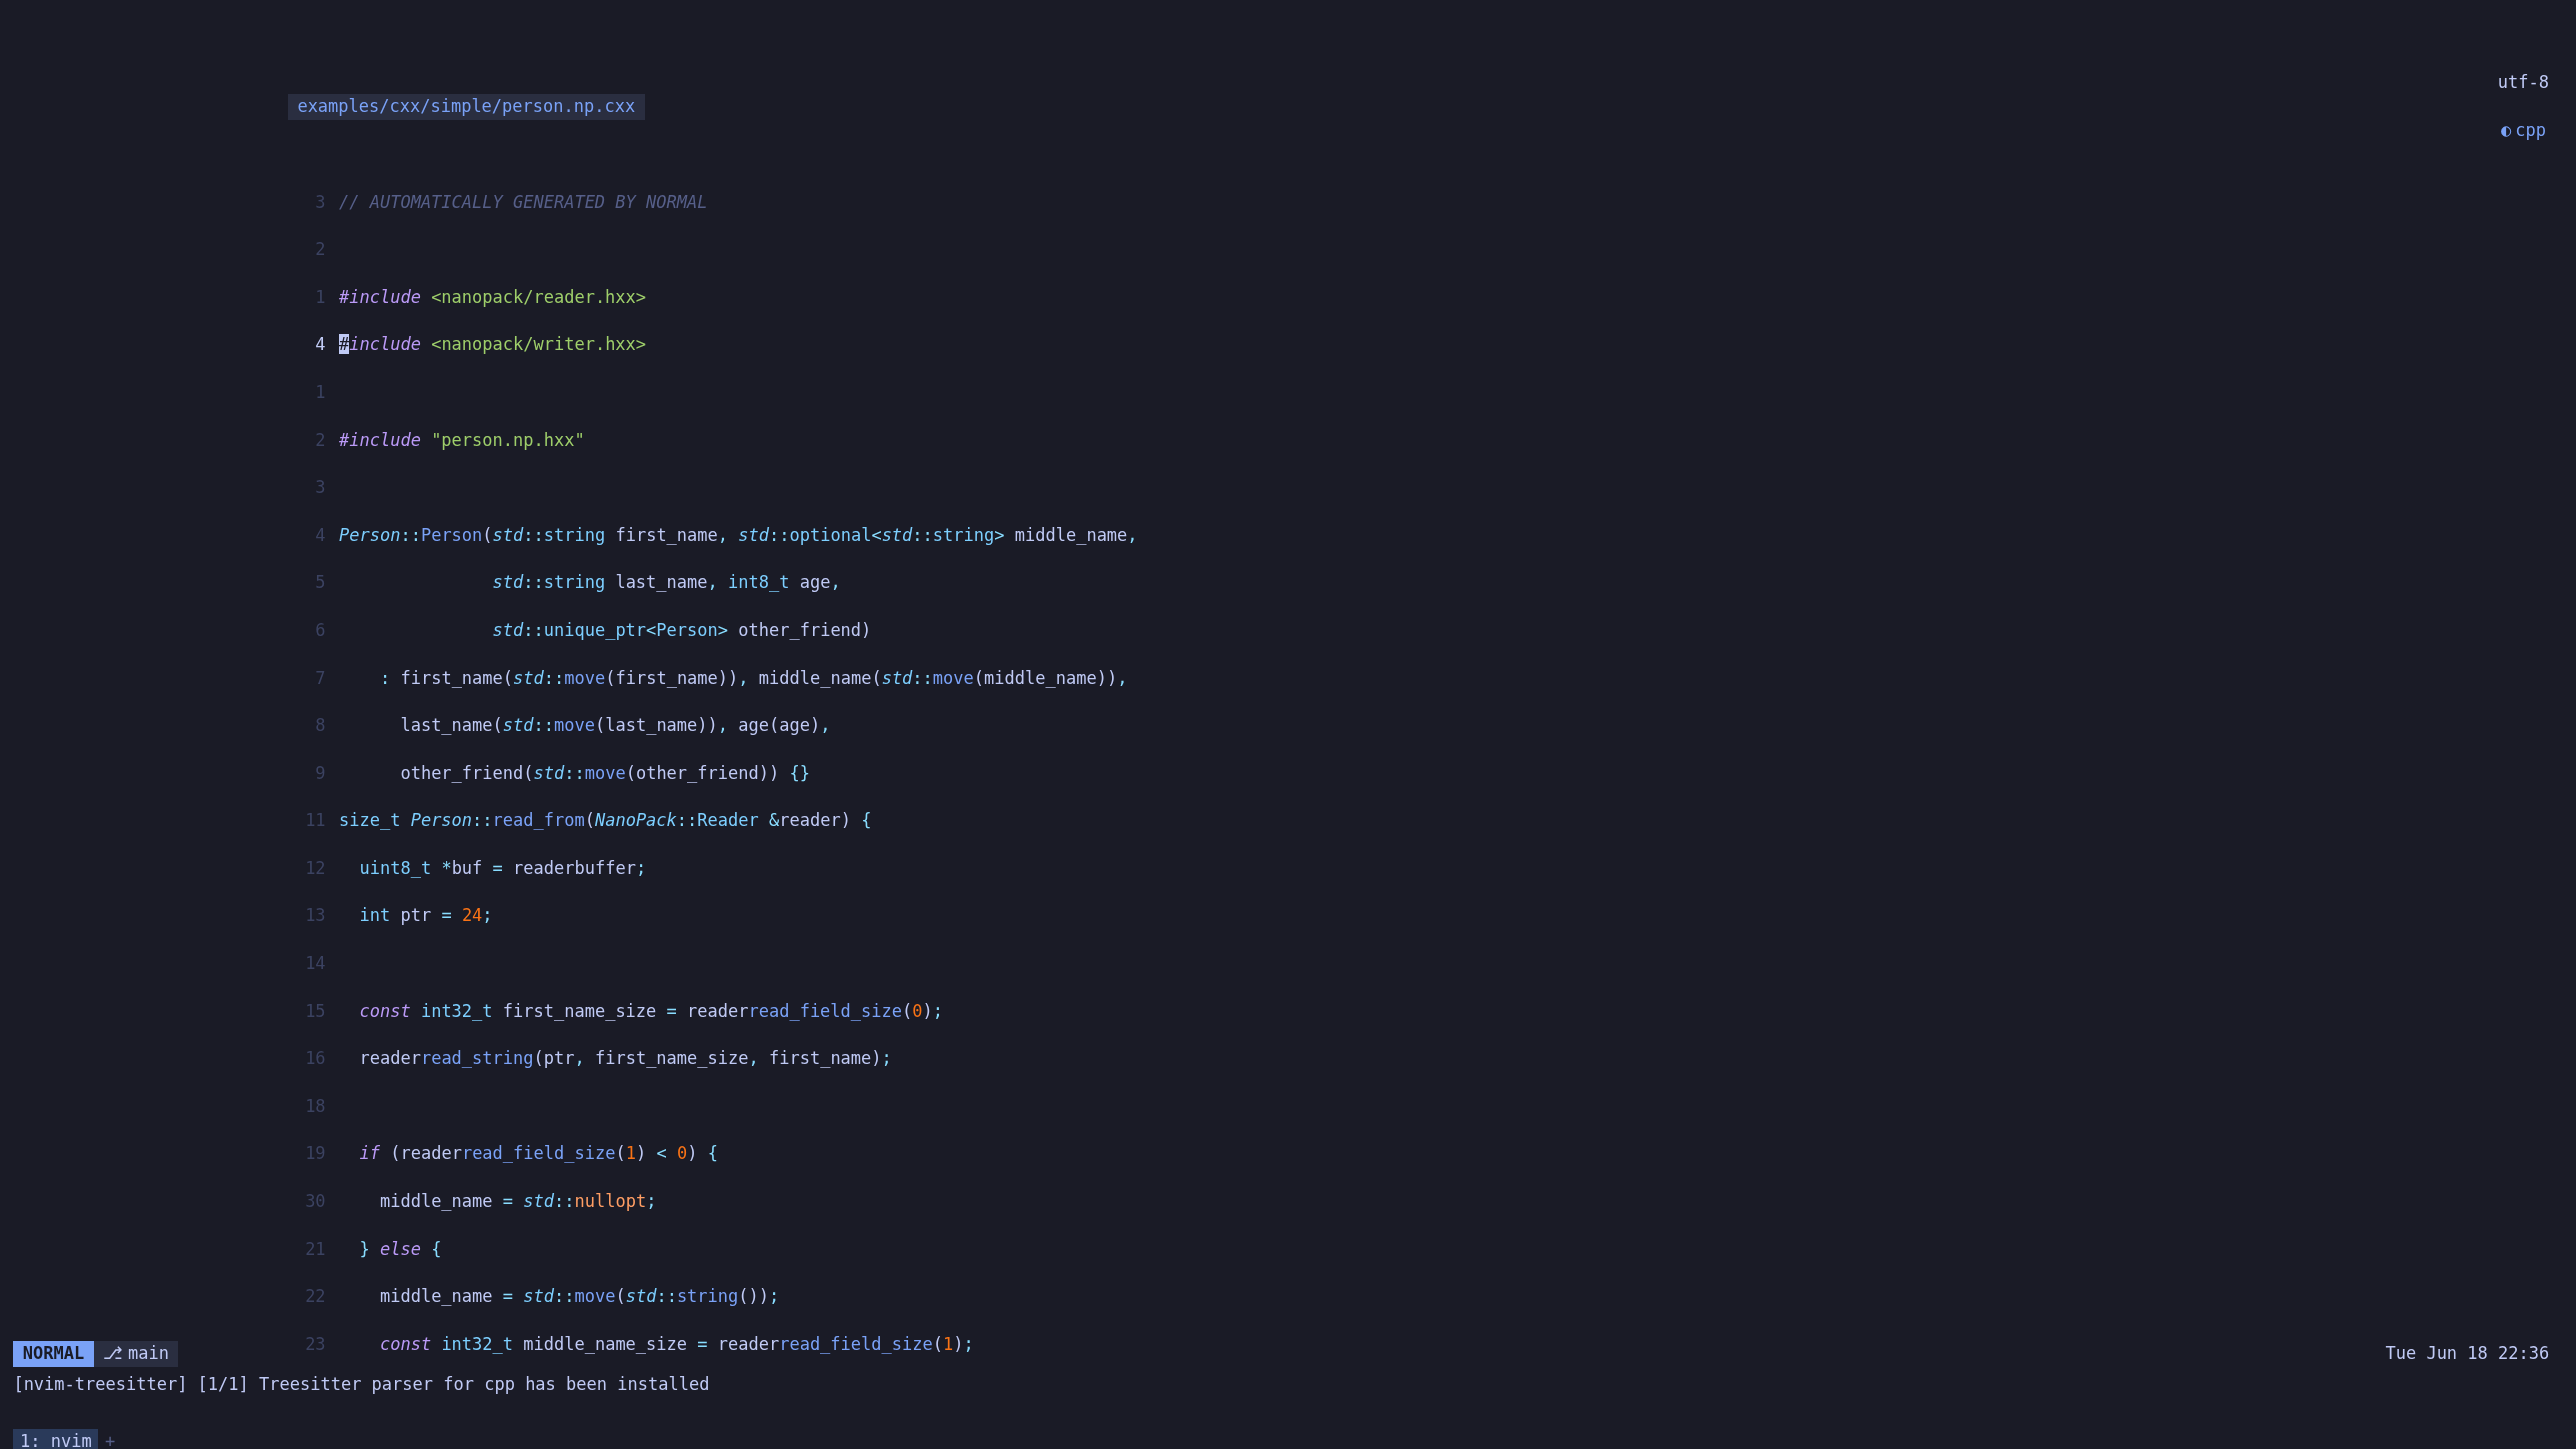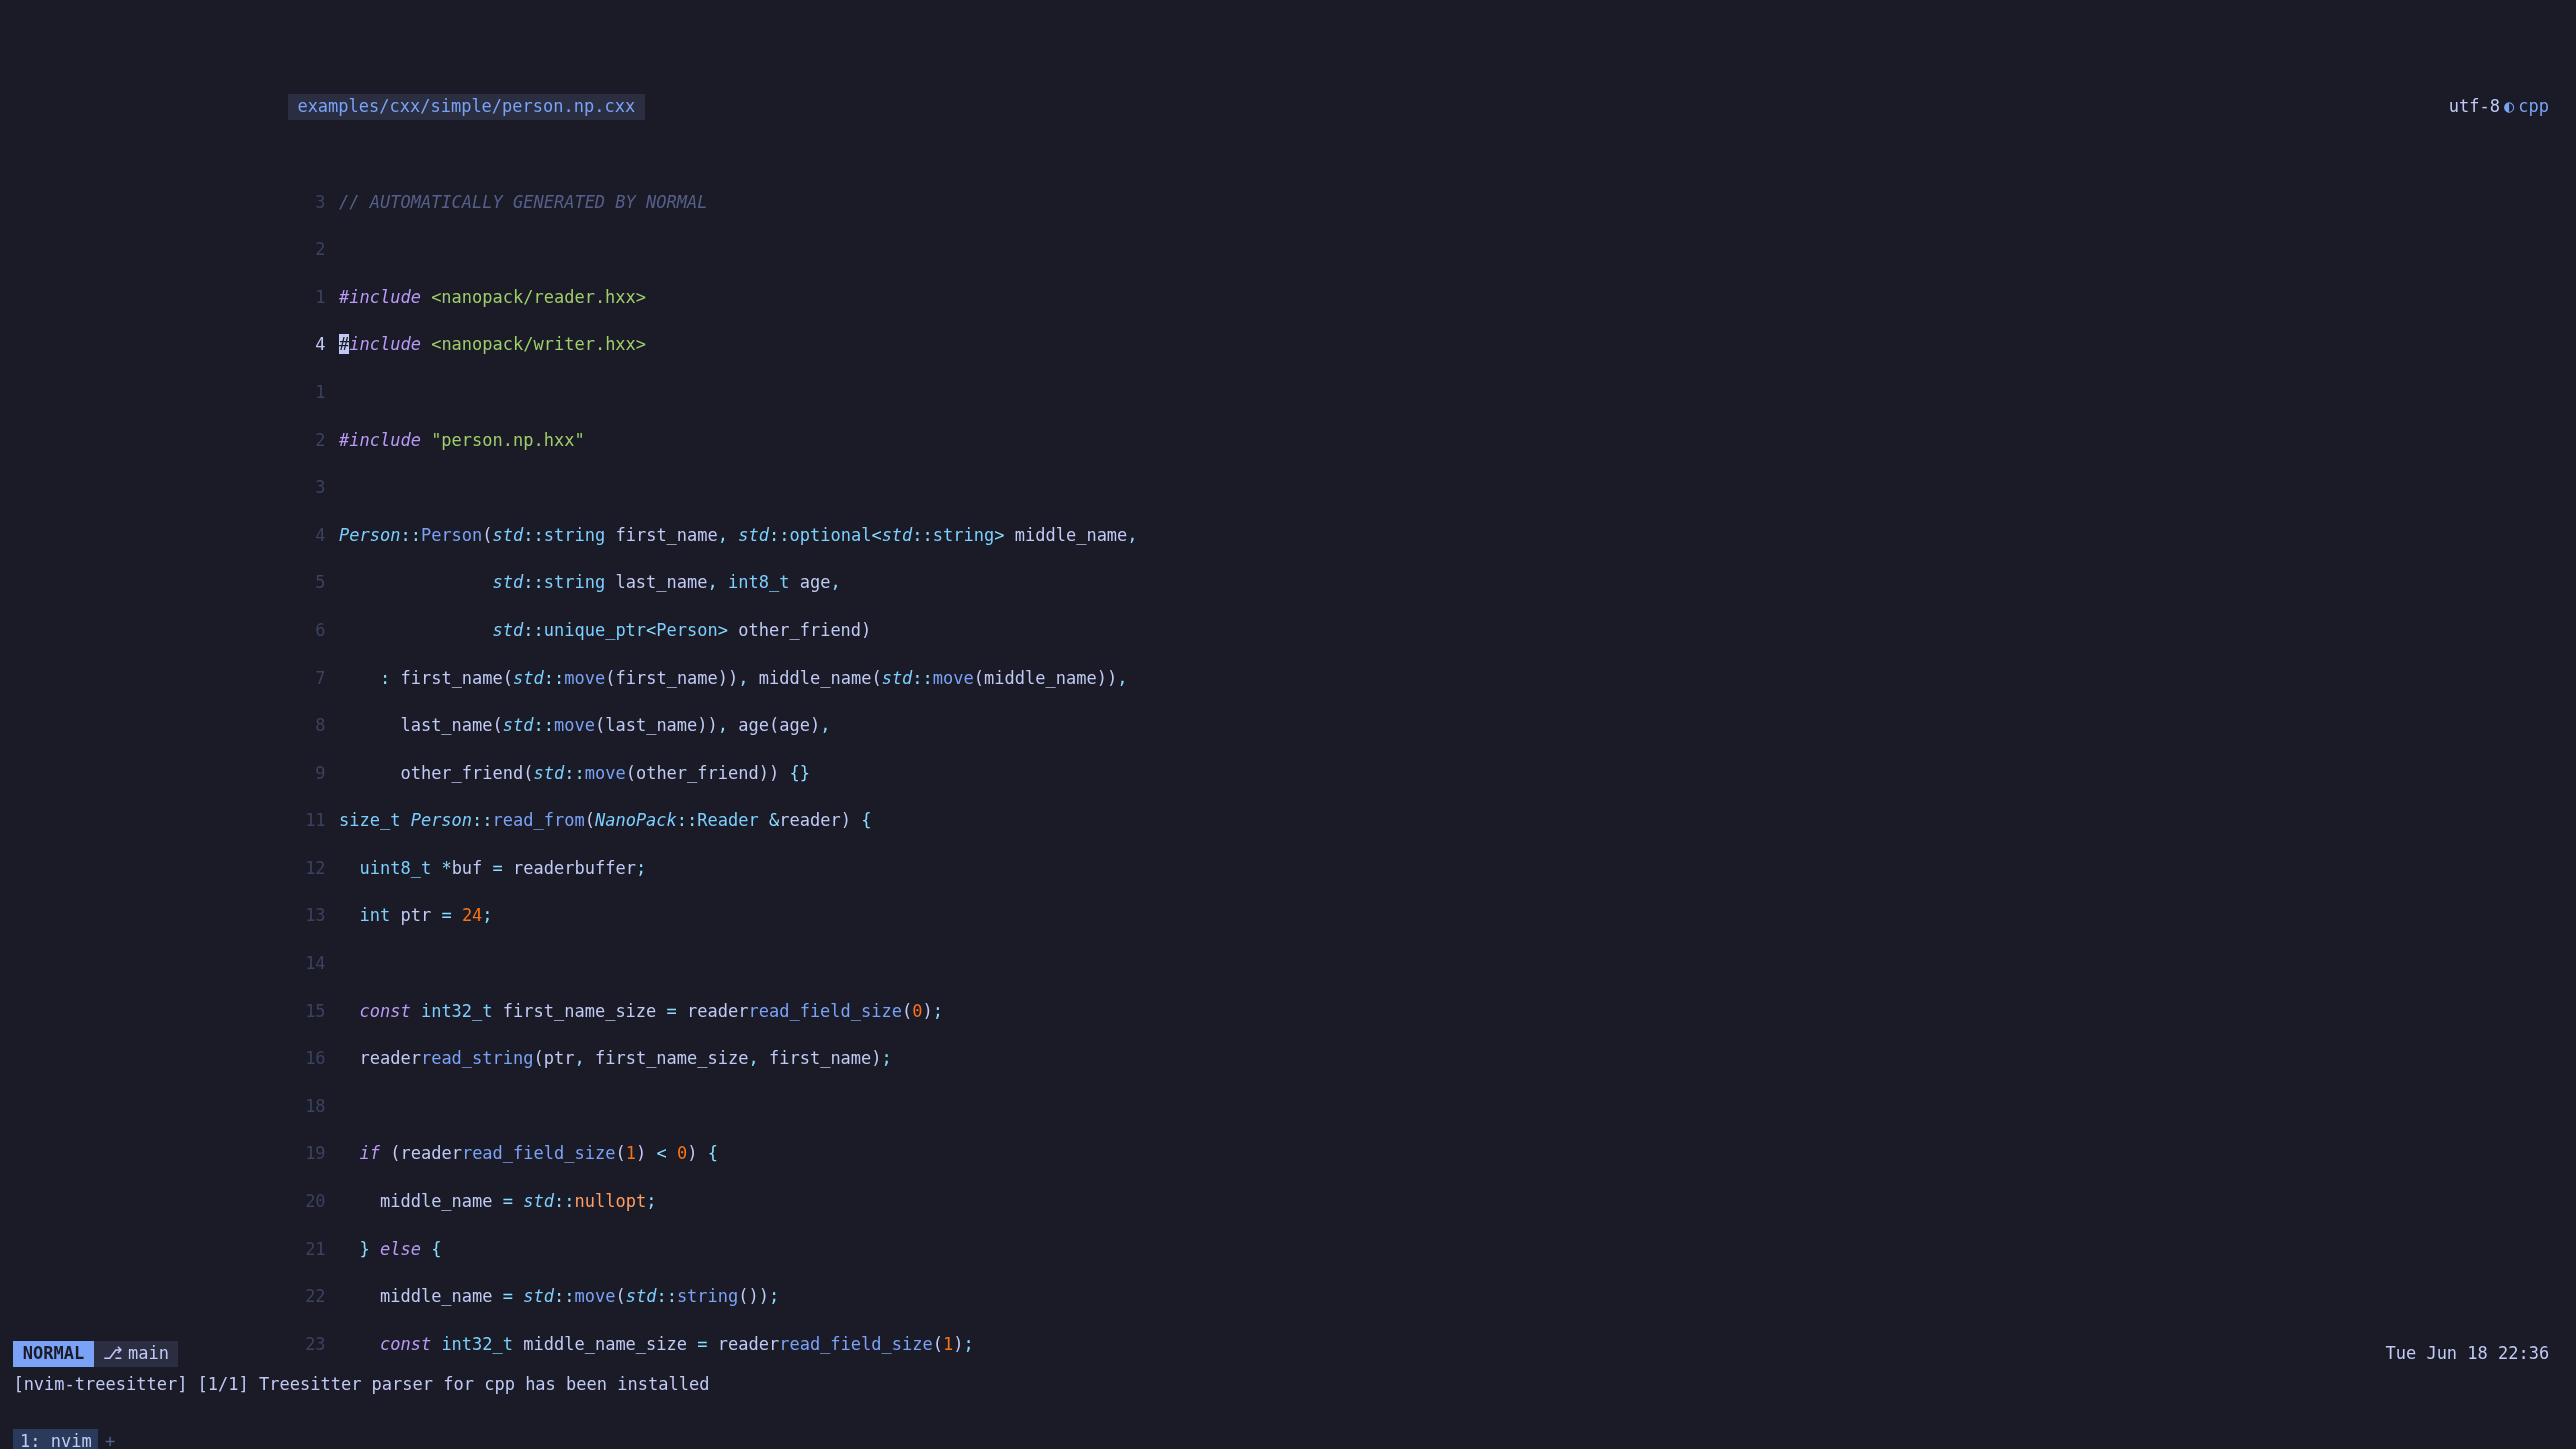--- a/index.html
+++ b/index.html
@@ -23,21 +23,22 @@
 .tab-active {
   background: #2a2e40;
   color: #7aa2f7;
   padding: 1.3px 9.4px;
 }
 .tab-right {
   margin-left: auto;
   display: flex;
   align-items: center;
   padding-right: 27px;
-  gap: 4px;
+  gap: 24px;
+  flex-direction: column;
 }
 .encoding { color: #c0caf5; }
 .filetype { color: #7aa2f7; }
 .filetype-icon { color: #7aa2f7; margin-right: 4px; }
 .editor {
   padding-left: 288px;
 }
 .line { display: flex; }
 .gutter {
   width: 51px;
@@ -142,21 +143,21 @@
 <div class="line"><span class="gutter">8</span><span class="code"><span>      </span><span class="c-field">last_name</span><span class="c-paren">(</span><span class="c-type">std</span><span class="c-punct">::</span><span class="c-func">move</span><span class="c-paren">(</span><span class="c-ident">last_name</span><span class="c-paren">))</span><span class="c-punct">, </span><span class="c-field">age</span><span class="c-paren">(</span><span class="c-ident">age</span><span class="c-paren">)</span><span class="c-punct">,</span></span></div>
 <div class="line"><span class="gutter">9</span><span class="code"><span>      </span><span class="c-field">other_friend</span><span class="c-paren">(</span><span class="c-type">std</span><span class="c-punct">::</span><span class="c-func">move</span><span class="c-paren">(</span><span class="c-ident">other_friend</span><span class="c-paren">))</span><span> </span><span class="c-punct">{}</span></span></div>
 <div class="line"><span class="gutter">11</span><span class="code"><span class="c-typename">size_t </span><span class="c-type">Person</span><span class="c-punct">::</span><span class="c-func">read_from</span><span class="c-paren">(</span><span class="c-type">NanoPack</span><span class="c-punct">::</span><span class="c-typename">Reader </span><span class="c-op">&amp;</span><span class="c-ident">reader</span><span class="c-paren">)</span><span> </span><span class="c-punct">{</span></span></div>
 <div class="line"><span class="gutter">12</span><span class="code"><span>  </span><span class="c-typename">uint8_t </span><span class="c-op">*</span><span class="c-ident">buf</span><span class="c-op"> = </span><span class="c-ident">reader</span><span class="c-punct"></span><span class="c-field">buffer</span><span class="c-punct">;</span></span></div>
 <div class="line"><span class="gutter">13</span><span class="code"><span>  </span><span class="c-typename">int </span><span class="c-ident">ptr</span><span class="c-op"> = </span><span class="c-number">24</span><span class="c-punct">;</span></span></div>
 <div class="line"><span class="gutter">14</span><span class="code"></span></div>
 <div class="line"><span class="gutter">15</span><span class="code"><span>  </span><span class="c-keyword">const </span><span class="c-typename">int32_t </span><span class="c-ident">first_name_size</span><span class="c-op"> = </span><span class="c-ident">reader</span><span class="c-punct"></span><span class="c-func">read_field_size</span><span class="c-paren">(</span><span class="c-number">0</span><span class="c-paren">)</span><span class="c-punct">;</span></span></div>
 <div class="line"><span class="gutter">16</span><span class="code"><span>  </span><span class="c-ident">reader</span><span class="c-punct"></span><span class="c-func">read_string</span><span class="c-paren">(</span><span class="c-ident">ptr</span><span class="c-punct">, </span><span class="c-ident">first_name_size</span><span class="c-punct">, </span><span class="c-ident">first_name</span><span class="c-paren">)</span><span class="c-punct">;</span></span></div>
 <div class="line"><span class="gutter">18</span><span class="code"></span></div>
 <div class="line"><span class="gutter">19</span><span class="code"><span>  </span><span class="c-keyword">if</span><span> </span><span class="c-paren">(</span><span class="c-ident">reader</span><span class="c-punct"></span><span class="c-func">read_field_size</span><span class="c-paren">(</span><span class="c-number">1</span><span class="c-paren">)</span><span class="c-op"> &lt; </span><span class="c-number">0</span><span class="c-paren">)</span><span class="c-punct"> {</span></span></div>
-<div class="line"><span class="gutter">20</span><span class="code"><span>    </span><span class="c-ident">middle_name</span><span class="c-op"> = </span><span class="c-type">std</span><span class="c-punct">::</span><span class="c-const">nullopt</span><span class="c-punct">;</span></span></div>
+<div class="line"><span class="gutter">30</span><span class="code"><span>    </span><span class="c-ident">middle_name</span><span class="c-op"> = </span><span class="c-type">std</span><span class="c-punct">::</span><span class="c-const">nullopt</span><span class="c-punct">;</span></span></div>
 <div class="line"><span class="gutter">21</span><span class="code"><span>  </span><span class="c-punct">}</span><span> </span><span class="c-keyword">else</span><span class="c-punct"> {</span></span></div>
 <div class="line"><span class="gutter">22</span><span class="code"><span>    </span><span class="c-ident">middle_name</span><span class="c-op"> = </span><span class="c-type">std</span><span class="c-punct">::</span><span class="c-func">move</span><span class="c-paren">(</span><span class="c-type">std</span><span class="c-punct">::</span><span class="c-func">string</span><span class="c-paren">(</span><span class="c-paren">))</span><span class="c-punct">;</span></span></div>
 <div class="line"><span class="gutter">23</span><span class="code"><span>    </span><span class="c-keyword">const </span><span class="c-typename">int32_t </span><span class="c-ident">middle_name_size</span><span class="c-op"> = </span><span class="c-ident">reader</span><span class="c-punct"></span><span class="c-func">read_field_size</span><span class="c-paren">(</span><span class="c-number">1</span><span class="c-paren">)</span><span class="c-punct">;</span></span></div>
 
 
 
 
 
 
 

